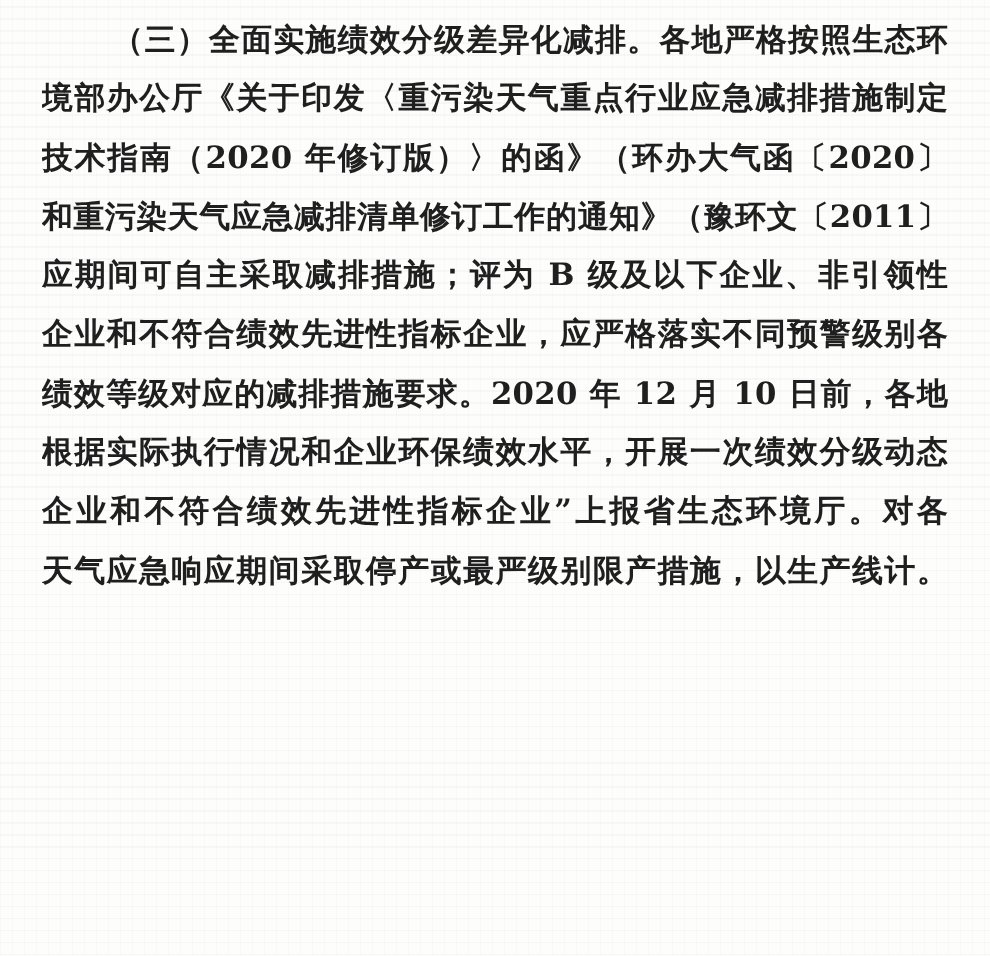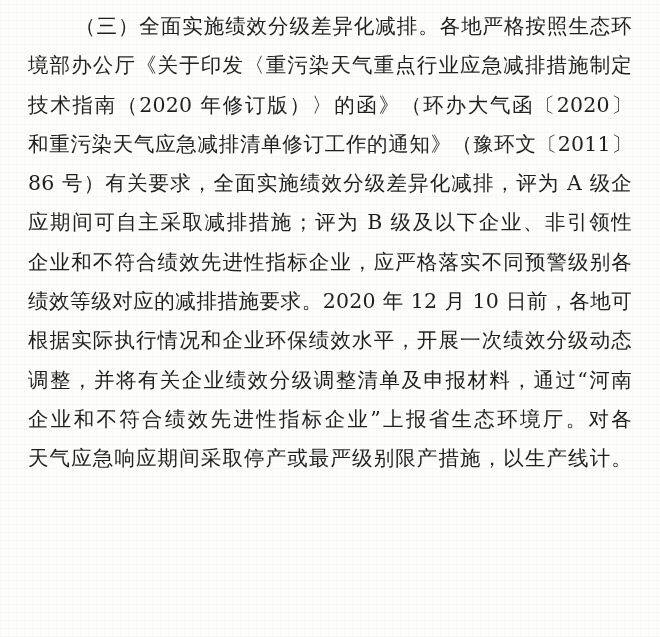--- a/index.html
+++ b/index.html
@@ -25,35 +25,33 @@
   }
   .line {
     font-size: 20.5px;
     height: 39.3px;
     line-height: 39.3px;
     text-align: justify;
     text-align-last: justify;
     text-justify: inter-character;
     letter-spacing: 0.2px;
     overflow: hidden;
-    font-weight: 400;
+    font-weight: 700;
   }
   .line.first {
     padding-left: 47px; 
   }
 </style>
 </head>
 <body>
 
 <div class="page">
   <div class="line first">（三）全面实施绩效分级差异化减排。各地严格按照生态环</div>
   <div class="line">境部办公厅《关于印发〈重污染天气重点行业应急减排措施制定</div>
   <div class="line">技术指南（2020 年修订版）〉的函》（环办大气函〔2020〕340</div>
   <div class="line">和重污染天气应急减排清单修订工作的通知》（豫环文〔2011〕</div>
-  <div class="line">86 号）有关要求，全面实施绩效分级差异化减排，评为 A 级企</div>
   <div class="line">应期间可自主采取减排措施；评为 B 级及以下企业、非引领性</div>
   <div class="line">企业和不符合绩效先进性指标企业，应严格落实不同预警级别各</div>
   <div class="line">绩效等级对应的减排措施要求。2020 年 12 月 10 日前，各地可</div>
   <div class="line">根据实际执行情况和企业环保绩效水平，开展一次绩效分级动态</div>
-  <div class="line">调整，并将有关企业绩效分级调整清单及申报材料，通过“河南</div>
   <div class="line">企业和不符合绩效先进性指标企业”上报省生态环境厅。对各</div>
   <div class="line">天气应急响应期间采取停产或最严级别限产措施，以生产线计。</div>
 </div>
 
 </body></html>

